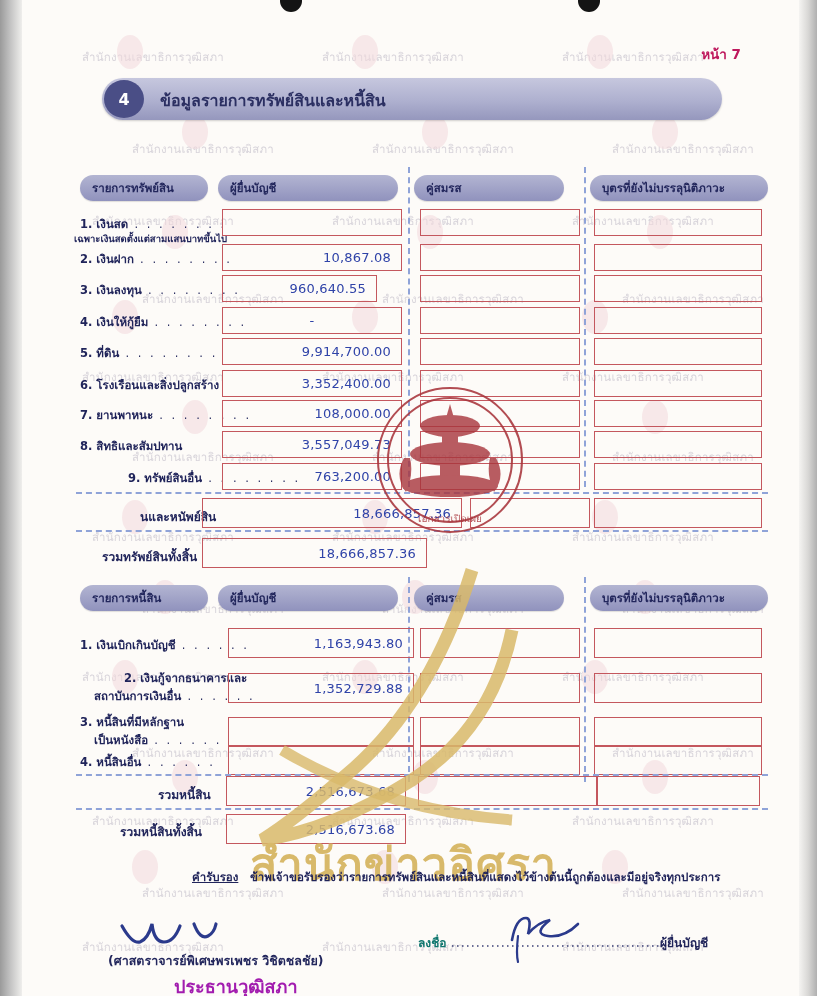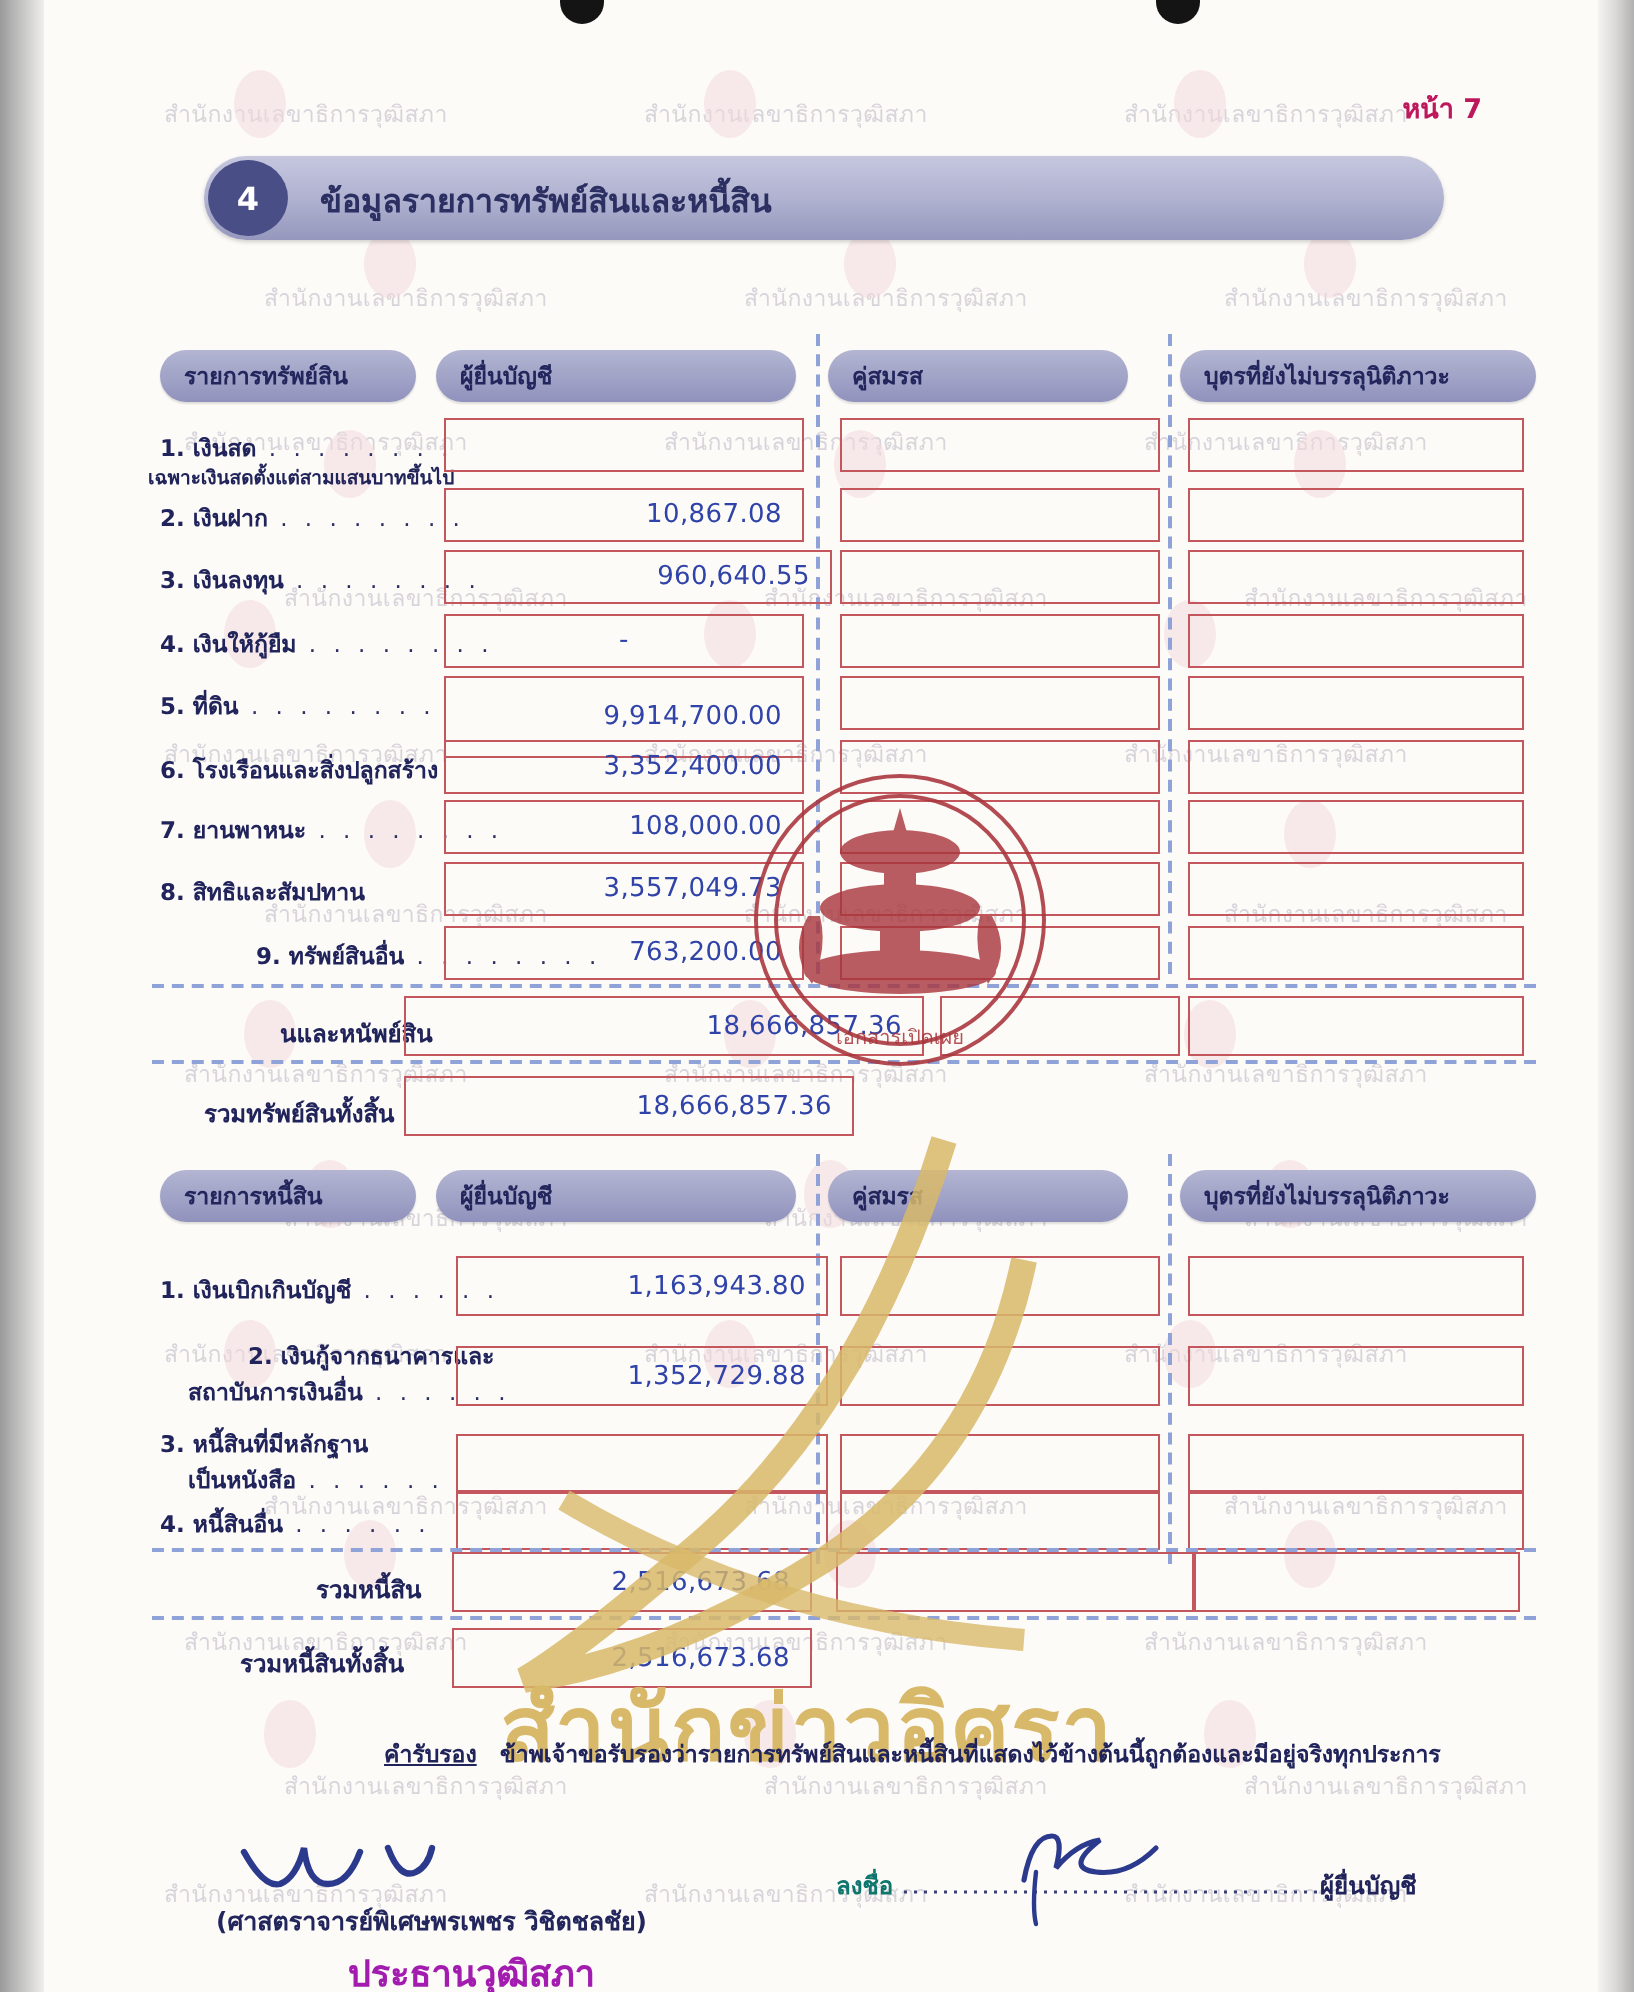--- a/index.html
+++ b/index.html
@@ -244,29 +244,29 @@
         <div class="rlab" style="left: 58px; top: 215px;"><span>1. เงินสด</span><span class="dots"> . . . . . . . .</span></div>
         <div class="sublab" style="left: 52px; top: 231px;">เฉพาะเงินสดตั้งแต่สามแสนบาทขึ้นไป</div>
         <div class="cell" style="left: 200px; top: 209px; width: 180px; height: 27px;"></div>
         <div class="cell" style="left: 398px; top: 209px; width: 160px; height: 27px;"></div>
         <div class="cell" style="left: 572px; top: 209px; width: 168px; height: 27px;"></div>
         <div class="rlab" style="left: 58px; top: 250px;"><span>2. เงินฝาก</span><span class="dots"> . . . . . . . .</span></div>
         <div class="cell" style="left: 200px; top: 244px; width: 180px; height: 27px;">10,867.08</div>
         <div class="cell" style="left: 398px; top: 244px; width: 160px; height: 27px;"></div>
         <div class="cell" style="left: 572px; top: 244px; width: 168px; height: 27px;"></div>
         <div class="rlab" style="left: 58px; top: 281px;"><span>3. เงินลงทุน</span><span class="dots"> . . . . . . . .</span></div>
-        <div class="cell" style="left: 200px; top: 275px; width: 194px; height: 27px;">960,640.55</div>
+        <div class="cell" style="left: 200px; top: 275px; width: 155px; height: 27px;">960,640.55</div>
         <div class="cell" style="left: 398px; top: 275px; width: 160px; height: 27px;"></div>
         <div class="cell" style="left: 572px; top: 275px; width: 168px; height: 27px;"></div>
         <div class="rlab" style="left: 58px; top: 313px;"><span>4. เงินให้กู้ยืม</span><span class="dots"> . . . . . . . .</span></div>
         <div class="cell dash" style="left: 200px; top: 307px; width: 180px; height: 27px;">-</div>
         <div class="cell" style="left: 398px; top: 307px; width: 160px; height: 27px;"></div>
         <div class="cell" style="left: 572px; top: 307px; width: 168px; height: 27px;"></div>
         <div class="rlab" style="left: 58px; top: 344px;"><span>5. ที่ดิน</span><span class="dots"> . . . . . . . .</span></div>
-        <div class="cell" style="left: 200px; top: 338px; width: 180px; height: 41px;">9,914,700.00</div>
+        <div class="cell" style="left: 200px; top: 338px; width: 180px; height: 27px;">9,914,700.00</div>
         <div class="cell" style="left: 398px; top: 338px; width: 160px; height: 27px;"></div>
         <div class="cell" style="left: 572px; top: 338px; width: 168px; height: 27px;"></div>
         <div class="rlab" style="left: 58px; top: 376px;"><span>6. โรงเรือนและสิ่งปลูกสร้าง</span><span class="dots"></span></div>
         <div class="cell" style="left: 200px; top: 370px; width: 180px; height: 27px;">3,352,400.00</div>
         <div class="cell" style="left: 398px; top: 370px; width: 160px; height: 27px;"></div>
         <div class="cell" style="left: 572px; top: 370px; width: 168px; height: 27px;"></div>
         <div class="rlab" style="left: 58px; top: 406px;"><span>7. ยานพาหนะ</span><span class="dots"> . . . . . . . .</span></div>
         <div class="cell" style="left: 200px; top: 400px; width: 180px; height: 27px;">108,000.00</div>
         <div class="cell" style="left: 398px; top: 400px; width: 160px; height: 27px;"></div>
         <div class="cell" style="left: 572px; top: 400px; width: 168px; height: 27px;"></div>

